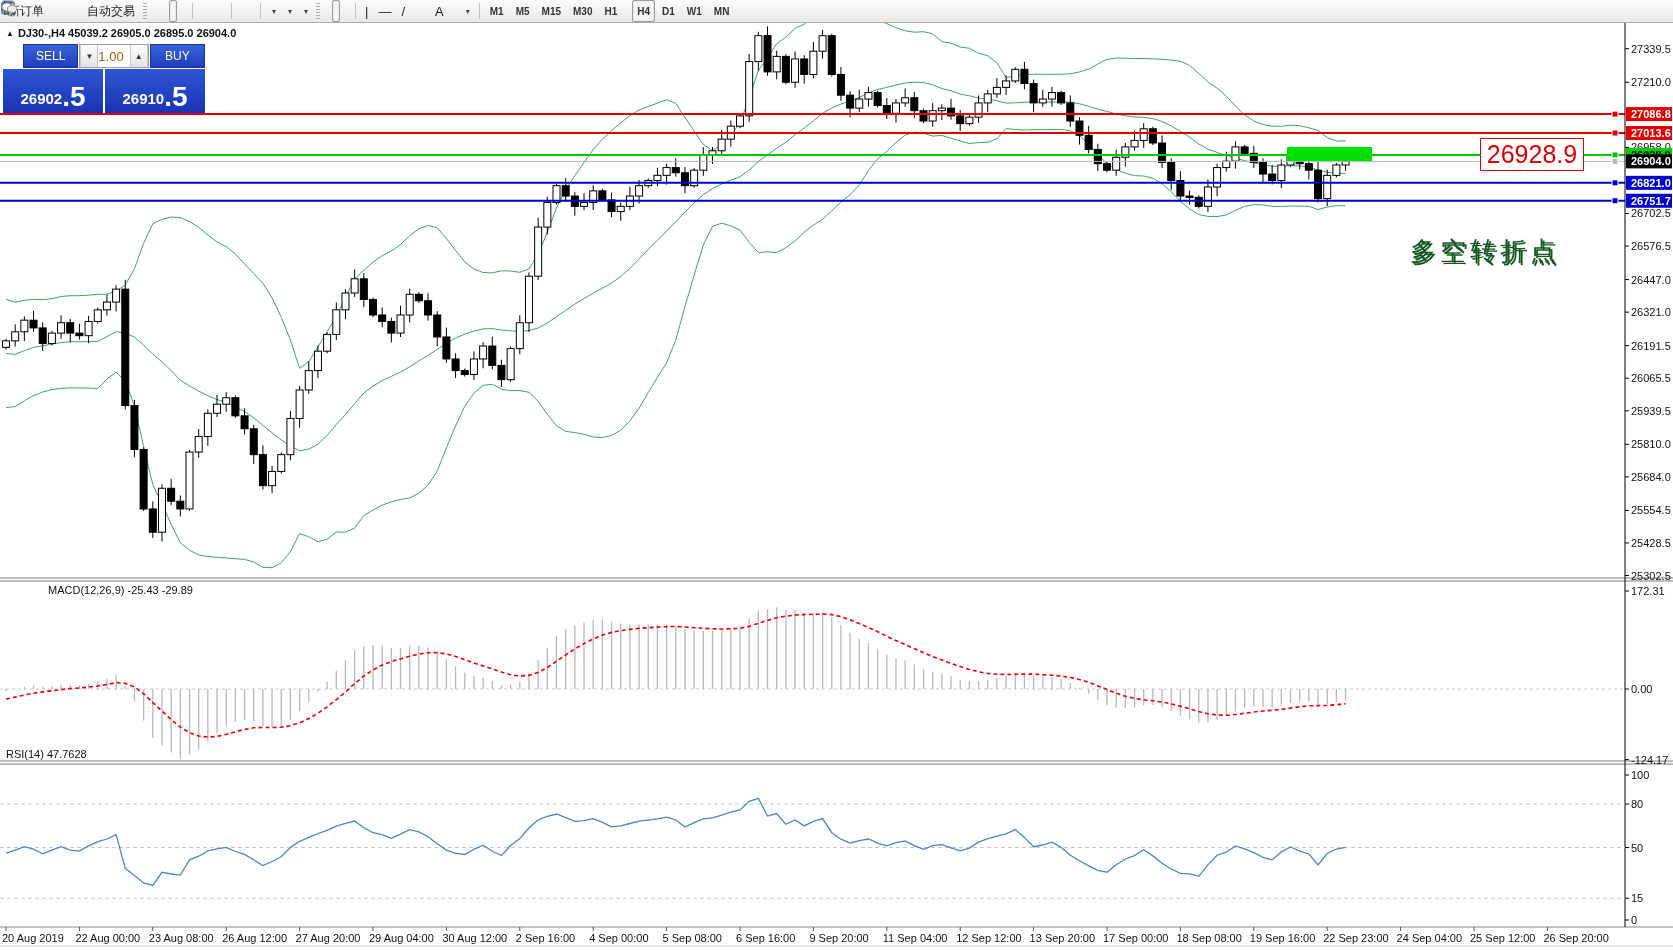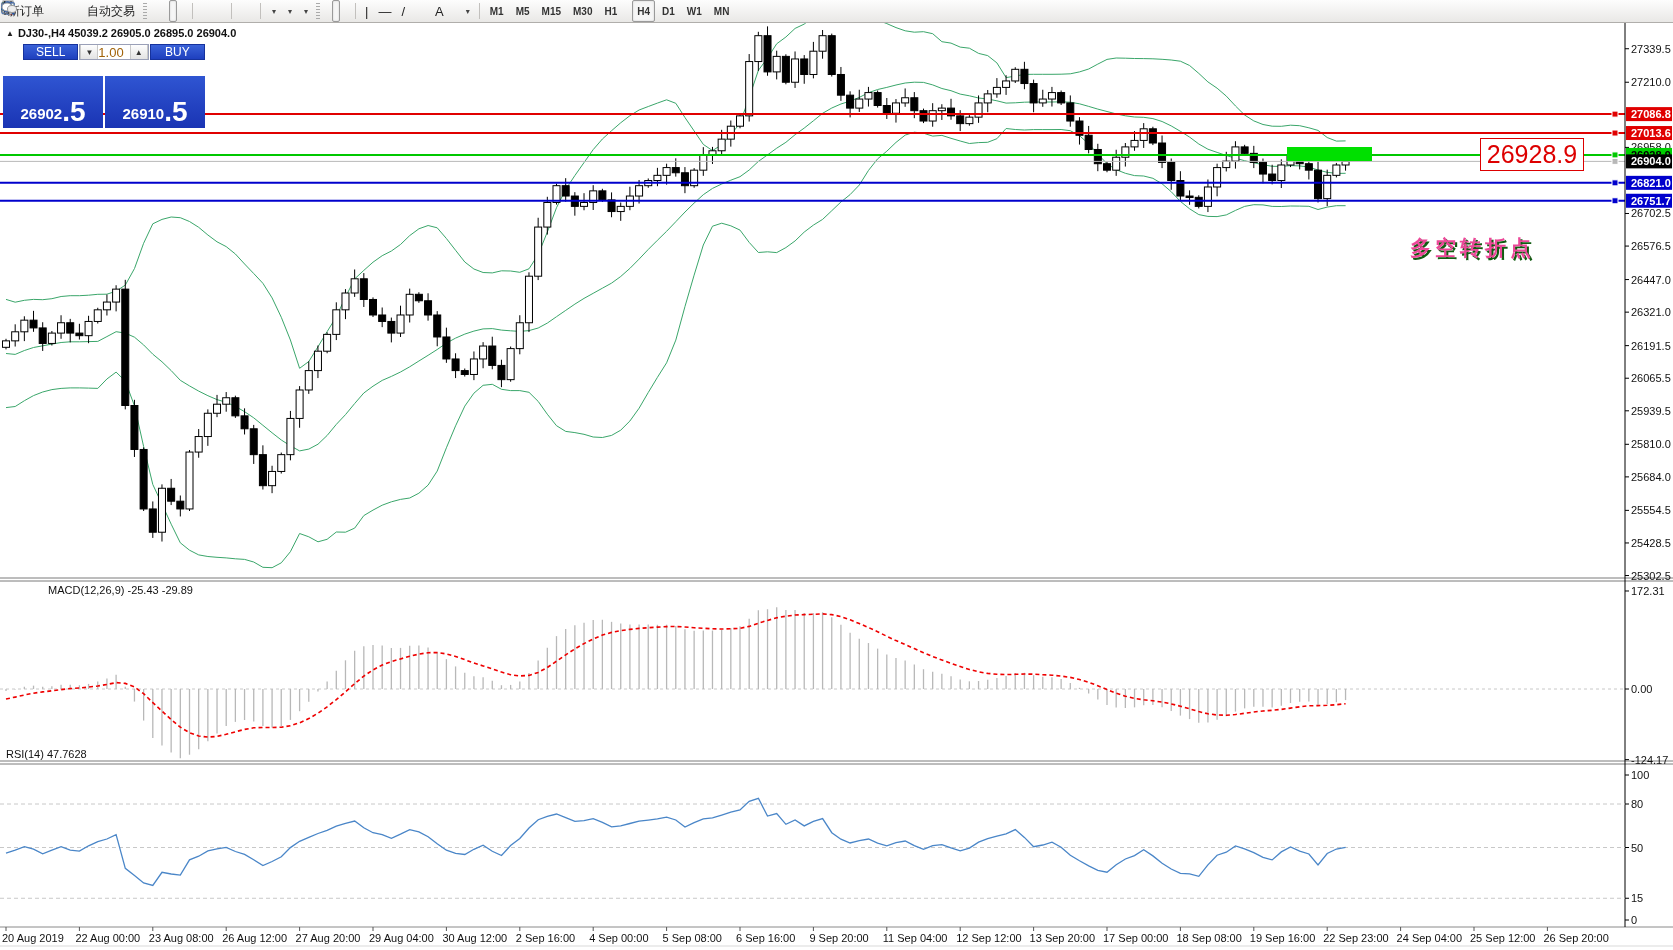--- a/index.html
+++ b/index.html
@@ -25,42 +25,42 @@
   #chart-wrap{position:absolute;left:0;top:0;width:1673px;height:950px;}
   svg{position:absolute;left:0;top:0;}
   svg text{font-family:"Liberation Sans",sans-serif;}
   
   #symbol-header{position:absolute;left:6px;top:27px;z-index:20;font-size:11px;
      font-weight:bold;color:#111;display:flex;align-items:center;}
   #symbol-header .tri{font-size:8px;margin-right:4px;color:#222;}
   
   #trade-panel{position:absolute;left:3px;top:44px;width:202px;z-index:25;
      font-family:"Liberation Sans",sans-serif;}
-  #tp-row1{display:flex;height:16px;margin-left:20px;}
+  #tp-row1{display:flex;height:24px;margin-left:20px;}
   .tp-btn{width:57px;background:linear-gradient(#3a62d8,#1e3fbe);color:#fff;
      font-size:12px;display:flex;align-items:center;justify-content:center;
      border:1px solid #16329d;}
   #tp-spin{flex:1;display:flex;background:#fff;border:1px solid #9aa0b8;margin:0 1px;}
   .spin-btn{width:16px;display:flex;align-items:center;justify-content:center;
      font-size:8px;color:#333;background:linear-gradient(#fefefe,#e3e3e3);
      border-left:1px solid #c8c8c8;border-right:1px solid #c8c8c8;}
   #tp-volume{flex:1;display:flex;align-items:center;justify-content:flex-end;
      padding-right:6px;font-size:13px;color:#a16207;}
-  #tp-row2{display:flex;height:52px;margin-top:16px;}
+  #tp-row2{display:flex;height:44px;margin-top:1px;}
   .tp-price{width:100px;background:linear-gradient(#2f55d2,#1a34b4);color:#fff;
      display:flex;align-items:flex-end;justify-content:center;padding-bottom:2px;}
   .tp-price:first-child{margin-right:2px;}
   .p-base{font-size:15px;font-weight:bold;line-height:24px;}
   .p-big{font-size:28px;font-weight:bold;line-height:28px;}
   
   #price-callout{position:absolute;left:1480px;top:138px;width:102px;height:31px;
      border:1px solid #dd0000;background:#fff;color:#dd0000;z-index:15;
      font-size:25px;display:flex;align-items:center;justify-content:center;}
-  #note-text{position:absolute;left:1410px;top:234px;z-index:15;font-size:21px;
-     font-weight:bold;color:#ec4899;text-shadow:2px 2px 0 #115c11;letter-spacing:4px;}
+  #note-text{position:absolute;left:1410px;top:234px;z-index:15;font-size:26px;
+     font-weight:normal;color:#14532d;text-shadow:2px 2px 0 #115c11;letter-spacing:4px;}
   #highlight-rect{position:absolute;left:1287px;top:147px;width:85px;height:14px;
      background:#00e000;z-index:14;}
   
   .pane-label{position:absolute;left:6px;z-index:12;font-size:11px;color:#111;}
   #macd-label{top:584px;padding-left:42px;}
   #rsi-label{top:748px;}
 </style>
 </head>
 <body>
 

